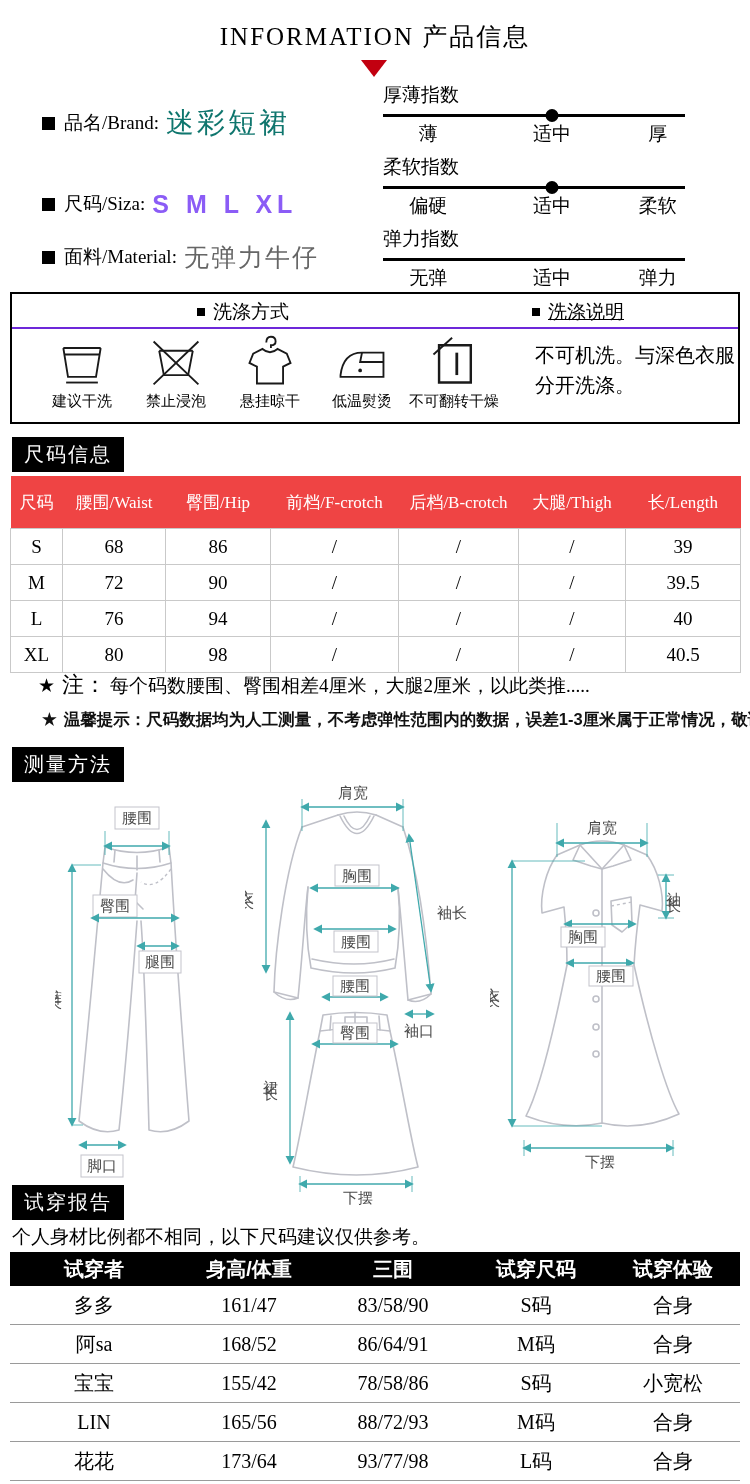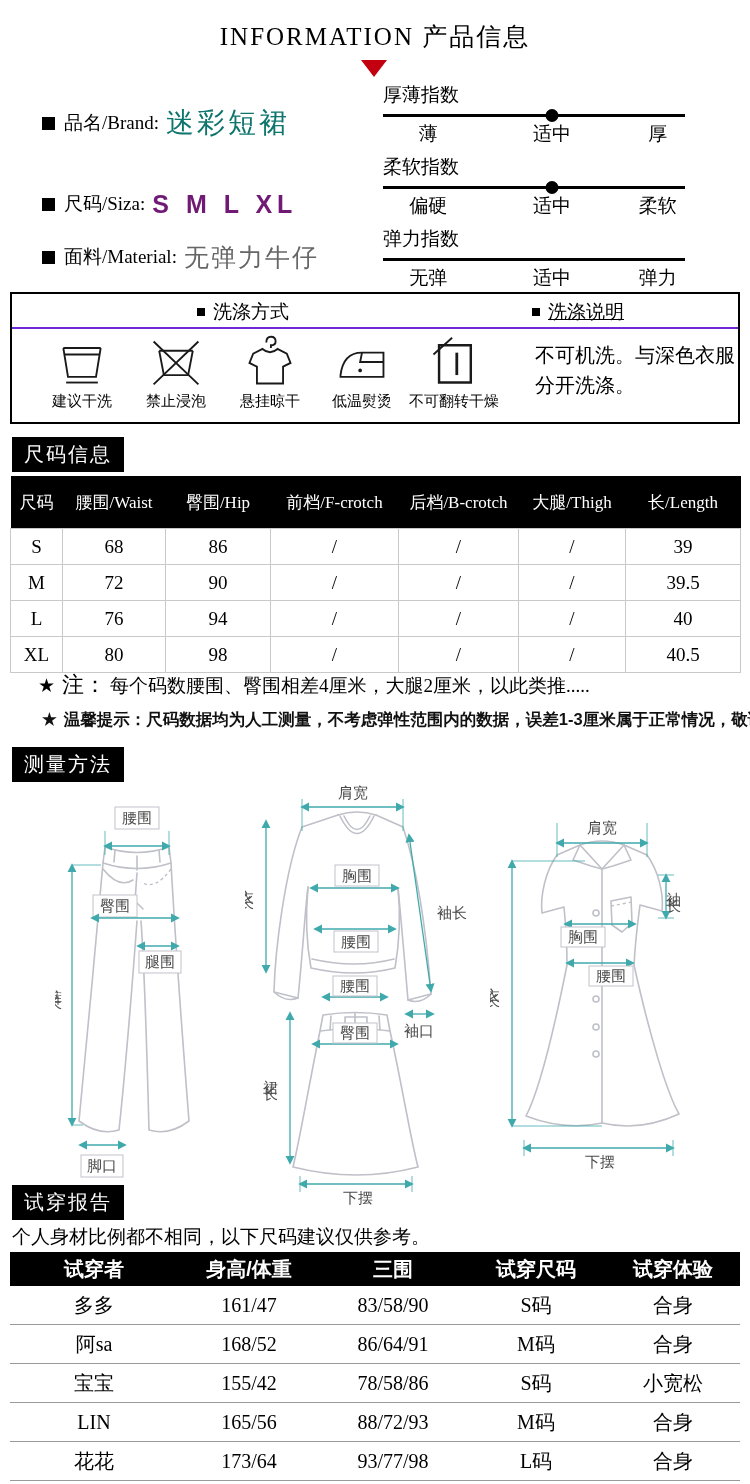--- a/index.html
+++ b/index.html
@@ -12,21 +12,21 @@
   .tri{top:60px;left:361px;width:0;height:0;border-left:13px solid transparent;
        border-right:13px solid transparent;border-top:17px solid #c20010;}
 
   
   .pitem{left:42px;display:flex;align-items:center;white-space:nowrap;height:34px;}
   .sq{width:13px;height:13px;background:#000;margin-right:9px;flex:none;}
   .plabel{font-size:19px;}
   .pv{margin-left:7px;}
   .pv0{font-size:28px;color:#0f766e;letter-spacing:3px;}
   .pv1{font-size:20px;color:#666;}
-  .pv2{font-size:25px;color:#701a75;letter-spacing:5px;font-weight:bold;font-family:"Liberation Sans",sans-serif;}
+  .pv2{font-size:25px;color:#8b5cf6;letter-spacing:5px;font-weight:bold;font-family:"Liberation Sans",sans-serif;}
   .pv3{font-size:25px;color:#666;letter-spacing:2px;}
 
   
   .sliders{left:383px;top:82px;width:302px;}
   .sgroup{margin-bottom:9px;}
   .sname{font-size:19px;font-family:"Liberation Sans",sans-serif;margin-bottom:6px;}
   .strack{position:relative;height:3px;background:#000;}
   .sdot{position:absolute;top:-5px;width:13px;height:13px;border-radius:50%;background:#000;transform:translateX(-50%);}
   .sdot[data-pos="middle"]{left:56%;}
   .slabels{position:relative;height:28px;font-size:19px;font-family:"Liberation Sans",sans-serif;}
@@ -45,21 +45,21 @@
   .wnote{position:absolute;left:523px;top:46px;width:205px;font-size:20px;line-height:30px;
          font-family:"Liberation Sans",sans-serif;}
   .ic{stroke:#1a1a1a;stroke-width:2;fill:none;}
 
   
   .seclabel{background:#000;color:#fff;font-size:20px;font-family:"Liberation Sans",sans-serif;
             padding:4px 12px;letter-spacing:2px;white-space:nowrap;}
 
   
   .sizetbl{left:10px;top:476px;width:730px;border-collapse:collapse;table-layout:fixed;text-align:center;}
-  .sizetbl th{background:#000000;color:#fff;font-weight:normal;height:50px;font-size:17px;
+  .sizetbl th{background:#ef4444;color:#fff;font-weight:normal;height:50px;font-size:17px;
               font-family:"Liberation Serif",serif;}
   .sizetbl td{height:33px;font-size:19px;border:1px solid #c9c9c9;}
   .gtri{width:0;height:0;border-left:5px solid transparent;border-right:5px solid transparent;
         border-top:8px solid #2f9e3f;}
 
   
   .noterow{display:flex;align-items:baseline;white-space:nowrap;}
   .star{margin-right:7px;}
   .note1{left:38px;top:670px;font-size:19px;}
   .note1 .nlabel{font-size:22px;margin-right:4px;}

